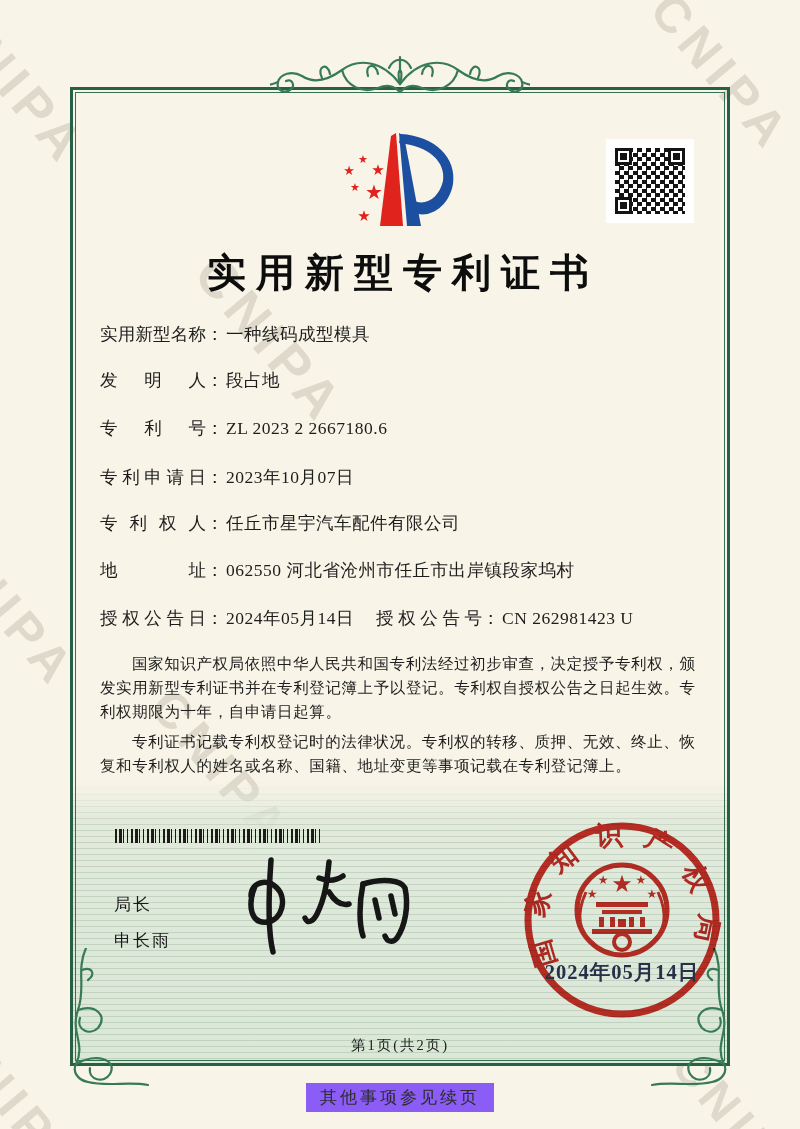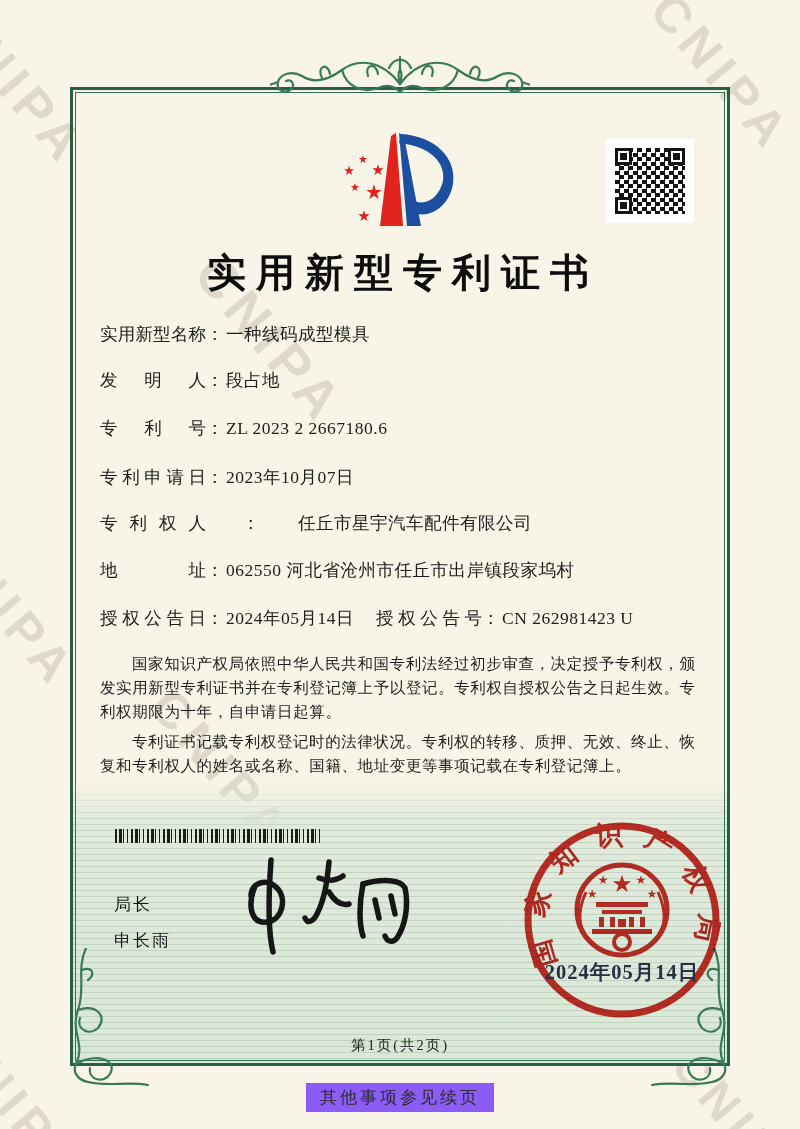--- a/index.html
+++ b/index.html
@@ -164,21 +164,21 @@
   <div class="field-row" style="top:416px;">
     <span class="flabel">专利号</span>
       <span class="fcolon">：</span>
       <span class="fvalue">ZL 2023 2 2667180.6</span>
   </div>
   <div class="field-row" style="top:465px;">
     <span class="flabel">专利申请日</span>
       <span class="fcolon">：</span>
       <span class="fvalue">2023年10月07日</span>
   </div>
-  <div class="field-row" style="top:511px;gap:36px;">
+  <div class="field-row" style="top:511px;">
     <span class="flabel">专利权人</span>
       <span class="fcolon">：</span>
       <span class="fvalue">任丘市星宇汽车配件有限公司</span>
   </div>
   <div class="field-row" style="top:558px;">
     <span class="flabel">地址</span>
       <span class="fcolon">：</span>
       <span class="fvalue">062550 河北省沧州市任丘市出岸镇段家坞村</span>
   </div>
   <div class="field-row" style="top:606px;">

